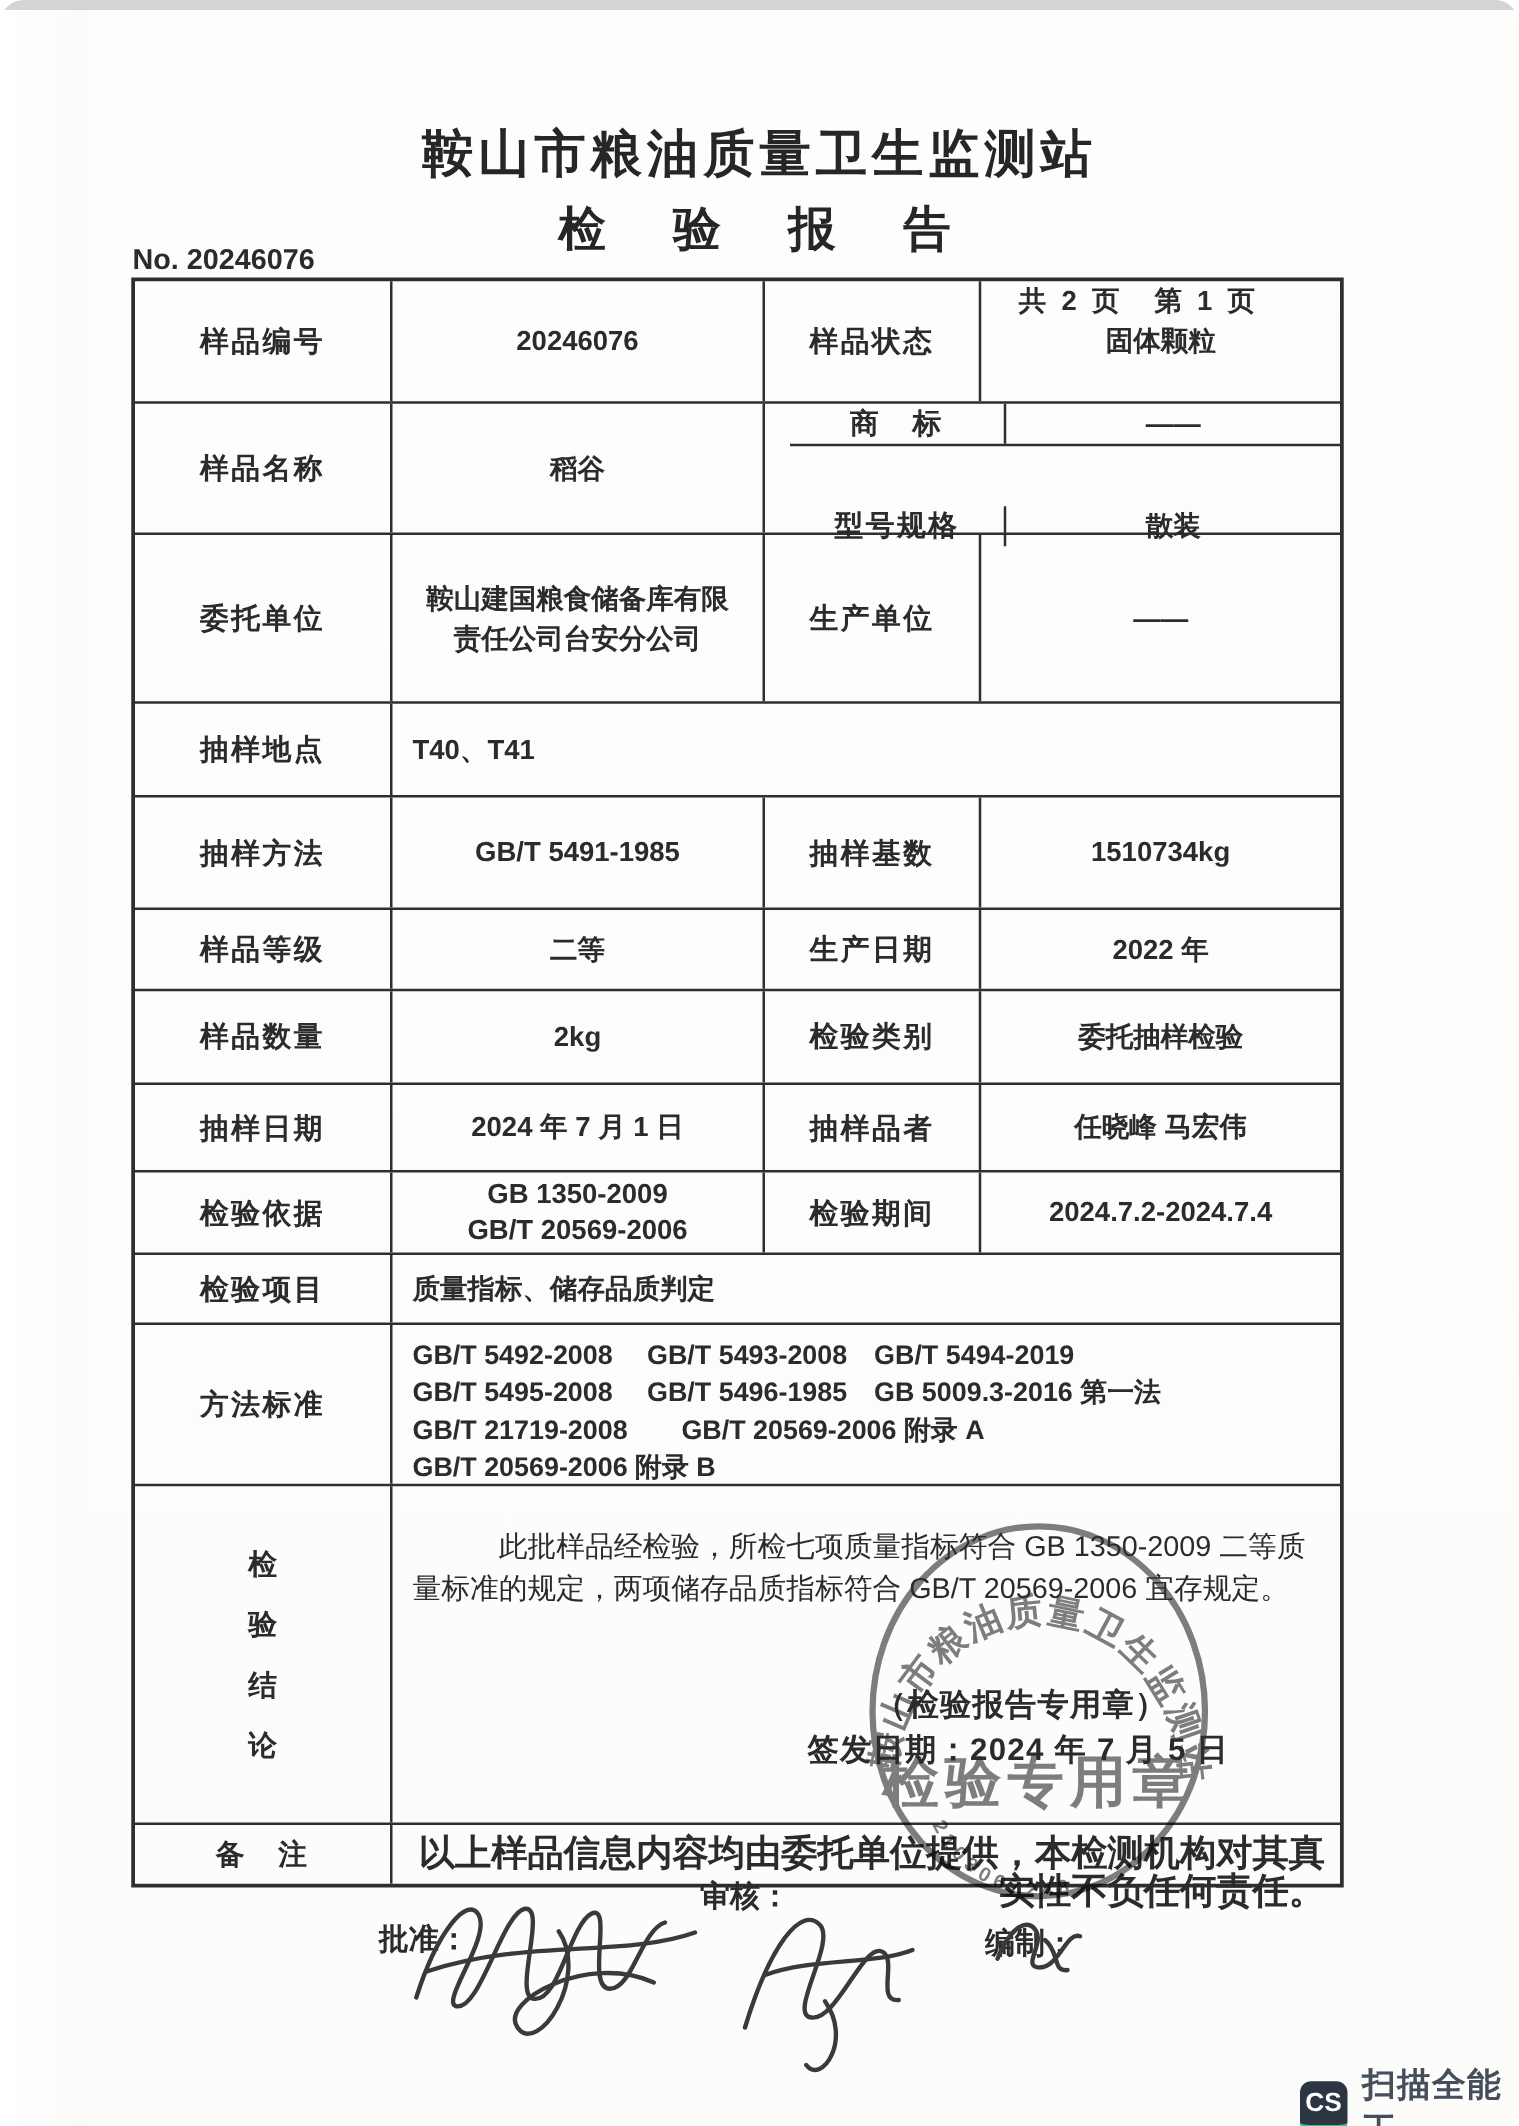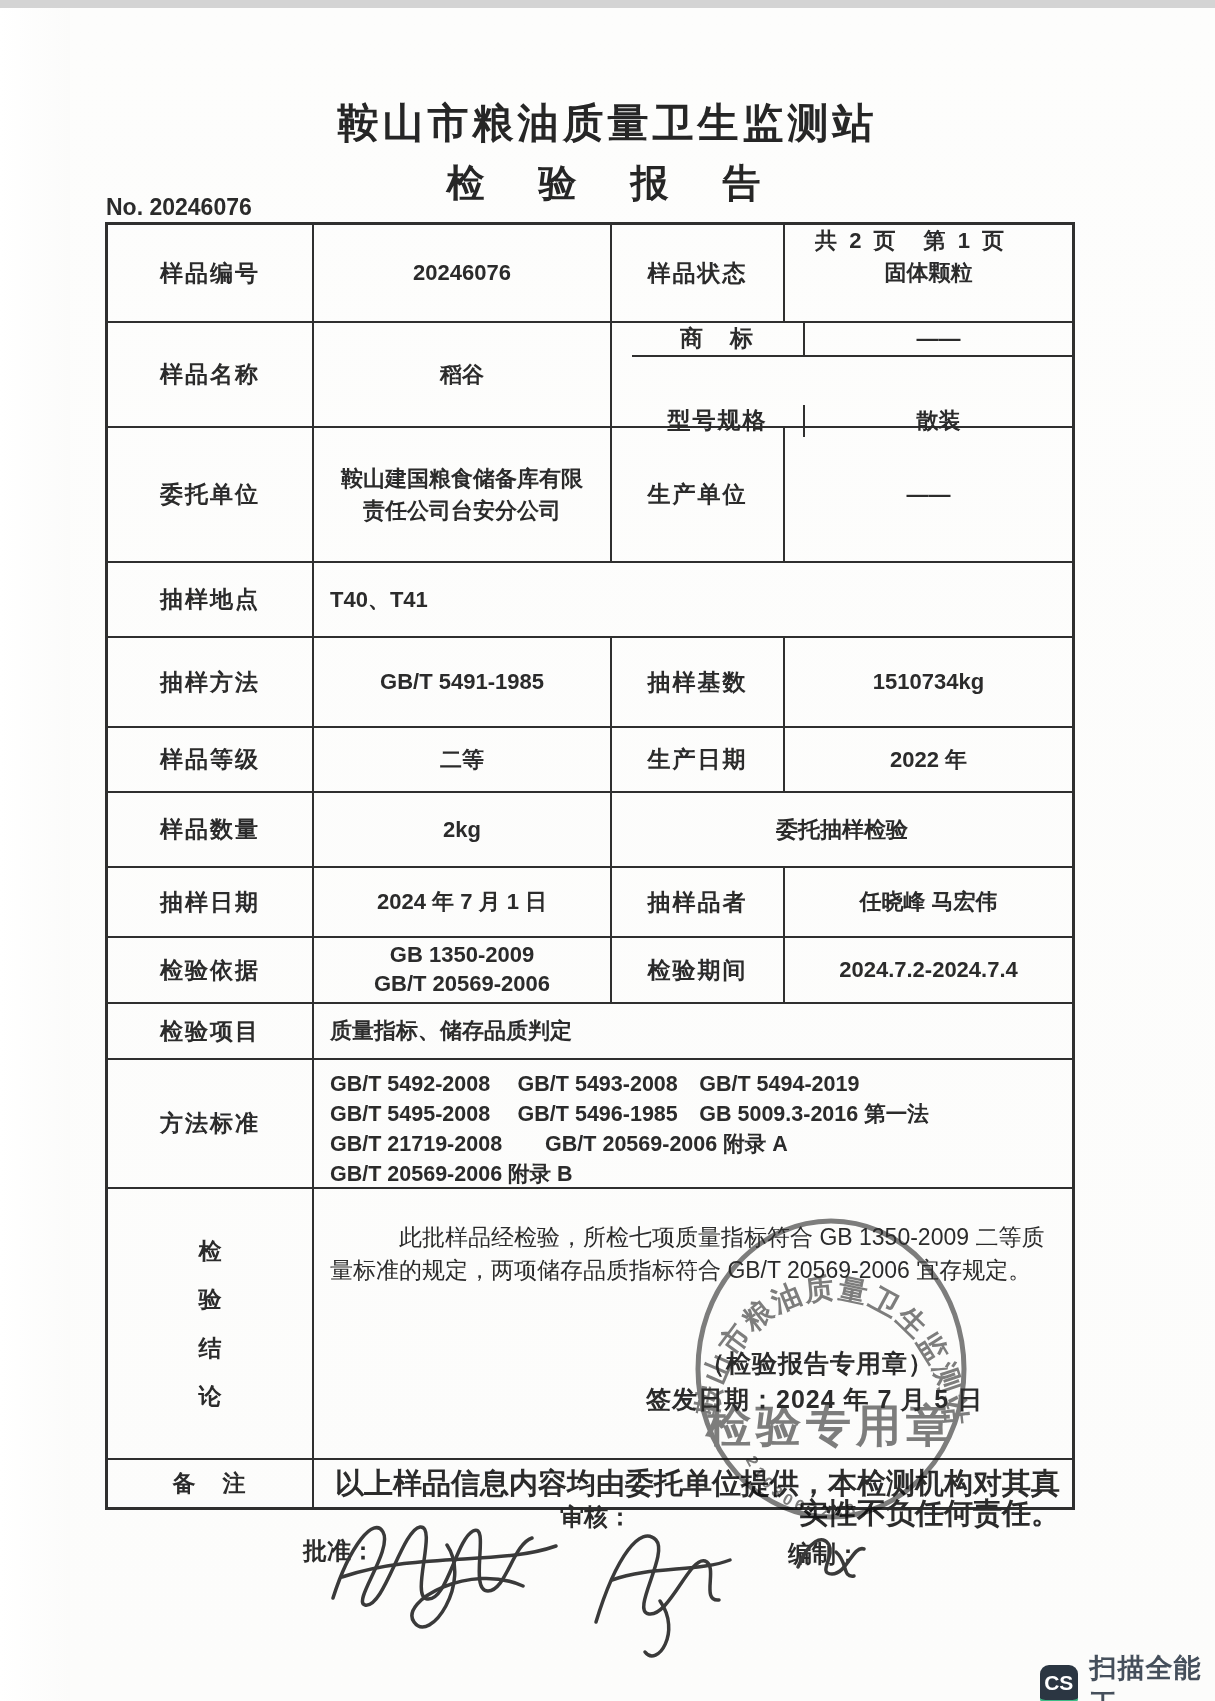--- a/index.html
+++ b/index.html
@@ -1,20 +1,20 @@
 <!DOCTYPE html>
 <html><head>
 <meta charset="utf-8">
 <style>
   html,body{margin:0;padding:0;background:#ffffff;}
   .page{
     position:relative;width:1215px;height:1701px;margin:0 auto;
     background:linear-gradient(180deg,#fdfdfc 0%,#fcfcfb 100%);
     font-family:"Liberation Sans","DejaVu Sans",sans-serif;
-    color:#2b2b2b;overflow:hidden;
+    color:#2b2b2b;overflow:hidden;border-radius:19px;
   }
   .topbar{position:absolute;left:0;top:0;width:100%;height:8px;background:#d4d4d4;}
   .leftgutter{position:absolute;left:0;top:8px;width:70px;height:1693px;
     background:linear-gradient(90deg,#ffffff 0%,#fbfbfa 100%);}
   .org-title{position:absolute;left:0;top:96px;width:100%;text-align:center;
     font-size:41px;font-weight:bold;letter-spacing:4px;color:#262626;}
   .report-title{position:absolute;left:0;top:158px;width:100%;text-align:center;
     font-size:38px;font-weight:bold;letter-spacing:8px;color:#262626;}
   .report-no{position:absolute;left:106px;top:194px;font-size:23px;font-weight:bold;}
   .page-info{position:absolute;right:208px;top:198px;font-size:22px;font-weight:bold;letter-spacing:3px;margin-top:28px;}
@@ -116,20 +116,21 @@
     <div class="tr" style="height:65px">
       <div class="td lbl c1">样品等级</div>
       <div class="td val c2">二等</div>
       <div class="td lbl c3">生产日期</div>
       <div class="td val c4 last">2022 年</div>
     </div>
 
     <div class="tr" style="height:75px">
       <div class="td lbl c1">样品数量</div>
       <div class="td val c2">2kg</div>
+      <div class="td lbl c3">检验类别</div>
       <div class="td val c4 last">委托抽样检验</div>
     </div>
 
     <div class="tr" style="height:70px">
       <div class="td lbl c1">抽样日期</div>
       <div class="td val c2">2024 年 7 月 1 日</div>
       <div class="td lbl c3">抽样品者</div>
       <div class="td val c4 last">任晓峰 马宏伟</div>
     </div>
 

